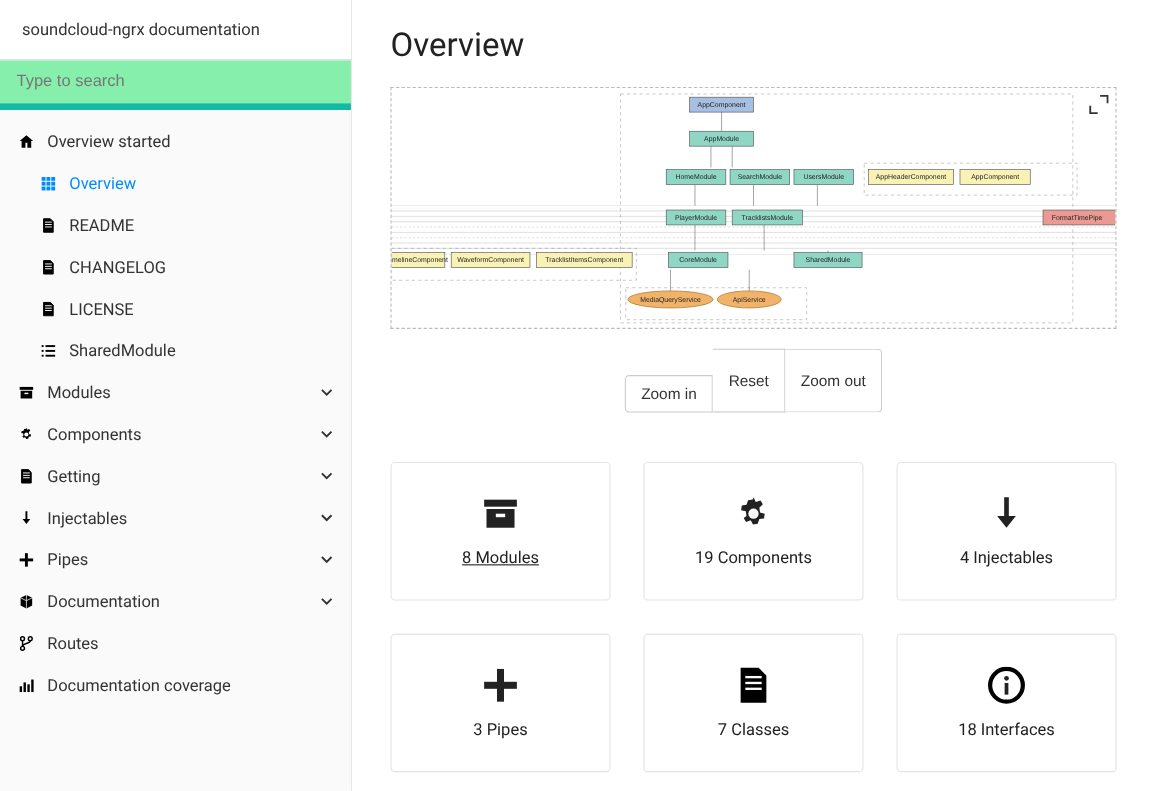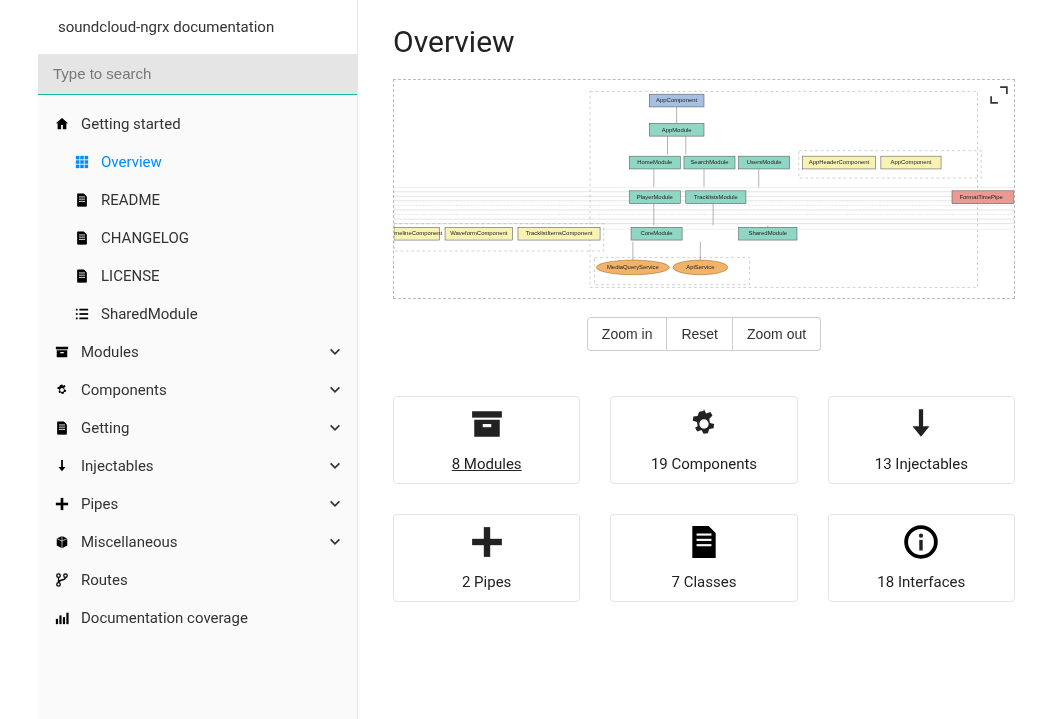--- a/index.html
+++ b/index.html
@@ -1,45 +1,45 @@
 <!DOCTYPE html>
 <html><head>
 <meta charset="utf-8">
 <style>
 * { margin: 0; padding: 0; box-sizing: border-box; }
 body { font-family: Roboto, -apple-system, "Helvetica Neue", Arial, sans-serif; font-size: 14px; color: #333; background: #fff; }
-.container { display: flex; width: 1050px; height: 719px; overflow: hidden; padding-left: 38px; }
+.container { display: flex; width: 1050px; height: 719px; overflow: hidden; }
 .sidebar { width: 320px; border-right: 1px solid #e7e7e7; display: flex; flex-direction: column; background: #fafafa; }
 .sidebar-title { font-size: 15px; padding: 18px 15px 18px 20px; color: #333; background: #fff; }
 .sidebar-title a { color: inherit; text-decoration: none; }
-.search-wrap { padding: 10px 15px 12px; border-top: 1px solid #e7e7e7; border-bottom: 1px solid #14b8a6; background: #e5e5e5; }
+.search-wrap { padding: 10px 15px 12px; border-top: 1px solid #e7e7e7; border-bottom: 6px solid #14b8a6; background: #86efac; }
 .search-input { width: 100%; border: none; background: transparent; font-size: 15px; color: #555; outline: none; }
 .search-input::placeholder { color: #777; }
 .menu { padding-top: 10px; overflow-y: auto; flex: 1; background: #fafafa; }
 .menu-item { display: flex; align-items: center; padding: 10px 15px 10px 15px; cursor: pointer; font-size: 15px; color: #333; }
 .menu-item.child { padding-left: 35px; }
 .menu-item.active { color: #008cff; }
 .menu-item .mi-icon { width: 18px; display: inline-flex; justify-content: center; margin-right: 10px; flex-shrink: 0; }
 .menu-item .mi-icon svg { width: 14px; height: 14px; }
 .menu-item.active .mi-icon svg { fill:#008cff; }
 .menu-item .mi-label { flex: 1; }
 .menu-item .chev { width: 14px; height: 14px; display: inline-flex; }
 .menu-item .chev svg { width: 14px; height: 14px; }
 .content { flex: 1; padding: 24px 35px 0 35px; overflow-y: auto; }
 h1.page-title { font-size: 30px; font-weight: 400; margin-bottom: 20px; color: #222; }
 .diagram-wrap { border: 1px dashed #bbb; margin: 0 auto 18px; width: 100%; max-width: 680px; height: 220px; position: relative; overflow: hidden; background: linear-gradient(to bottom, #fff 0%, #fff 100%); }
 .diagram-expand { position: absolute; top: 6px; right: 6px; width: 18px; height: 18px; cursor: pointer; }
 .diagram-svg { width: 100%; height: 100%; }
 .btn-group { display: flex; justify-content: center; margin-bottom: 45px; }
 .btn-group button { border: 1px solid #ccc; background: #fff; padding: 8px 14px; font-size: 14px; color: #333; cursor: pointer; }
-.btn-group button:first-child { border-radius: 4px 0 0 4px; }
+.btn-group button:first-child { border-radius: 4px 0 0 4px; margin-top: 24px; }
 .btn-group button:last-child { border-radius: 0 4px 4px 0; }
 .btn-group button + button { border-left: none; }
 .cards { display: grid; grid-template-columns: repeat(3, 1fr); gap: 30px; padding-bottom: 30px; }
-.card { border: 1px solid #e4e4e4; border-radius: 4px; height: 88px; display: flex; flex-direction: column; align-items: center; justify-content: center; gap: 14px; cursor: pointer; }
+.card { border: 1px solid #e4e4e4; border-radius: 4px; height: 126px; display: flex; flex-direction: column; align-items: center; justify-content: center; gap: 14px; cursor: pointer; }
 .card .c-icon { width: 34px; height: 34px; display: flex; align-items: center; justify-content: center; }
 .card .c-icon svg { width: 34px; height: 34px; fill: #222; }
 .card .c-label { font-size: 15px; color: #222; }
 .card.link .c-label { text-decoration: underline; }
 
 .d-node { stroke: #555; stroke-width: 0.6; }
 .d-cyan { fill: #8fd6c4; }
 .d-yellow { fill: #f8f3b4; }
 .d-blue { fill: #a7bfe0; }
 .d-red { fill: #eb9a93; }
@@ -134,21 +134,21 @@
     <div class="search-wrap">
       <input class="search-input" type="text" placeholder="Type to search" style="">
     </div>
     <nav class="menu" id="menu">
         <div class="menu-item">
           <span class="mi-icon">
             <svg viewBox="0 0 16 16">
               <use href="#i-home"></use>
             </svg>
           </span>
-          <span class="mi-label">Getting started</span>
+          <span class="mi-label">Overview started</span>
         </div>
         <div class="menu-item child active">
           <span class="mi-icon">
             <svg viewBox="0 0 16 16">
               <use href="#i-grid"></use>
             </svg>
           </span>
           <span class="mi-label">Overview</span>
         </div>
         <div class="menu-item child">
@@ -247,21 +247,21 @@
               <use href="#i-chev"></use>
             </svg>
           </span>
         </div>
         <div class="menu-item">
           <span class="mi-icon">
             <svg viewBox="0 0 16 16">
               <use href="#i-cube"></use>
             </svg>
           </span>
-          <span class="mi-label">Miscellaneous</span>
+          <span class="mi-label">Documentation</span>
           <span class="chev">
             <svg viewBox="0 0 16 16">
               <use href="#i-chev"></use>
             </svg>
           </span>
         </div>
         <div class="menu-item">
           <span class="mi-icon">
             <svg viewBox="0 0 16 16">
               <use href="#i-branch"></use>
@@ -387,29 +387,29 @@
             </svg>
           </span>
           <span class="c-label">19 Components</span>
         </div>
         <div class="card">
           <span class="c-icon">
             <svg viewBox="0 0 16 16">
               <use href="#i-arrow-down"></use>
             </svg>
           </span>
-          <span class="c-label">13 Injectables</span>
+          <span class="c-label">4 Injectables</span>
         </div>
         <div class="card">
           <span class="c-icon">
             <svg viewBox="0 0 16 16">
               <use href="#i-plus"></use>
             </svg>
           </span>
-          <span class="c-label">2 Pipes</span>
+          <span class="c-label">3 Pipes</span>
         </div>
         <div class="card">
           <span class="c-icon">
             <svg viewBox="0 0 16 16">
               <use href="#i-file"></use>
             </svg>
           </span>
           <span class="c-label">7 Classes</span>
         </div>
         <div class="card">

